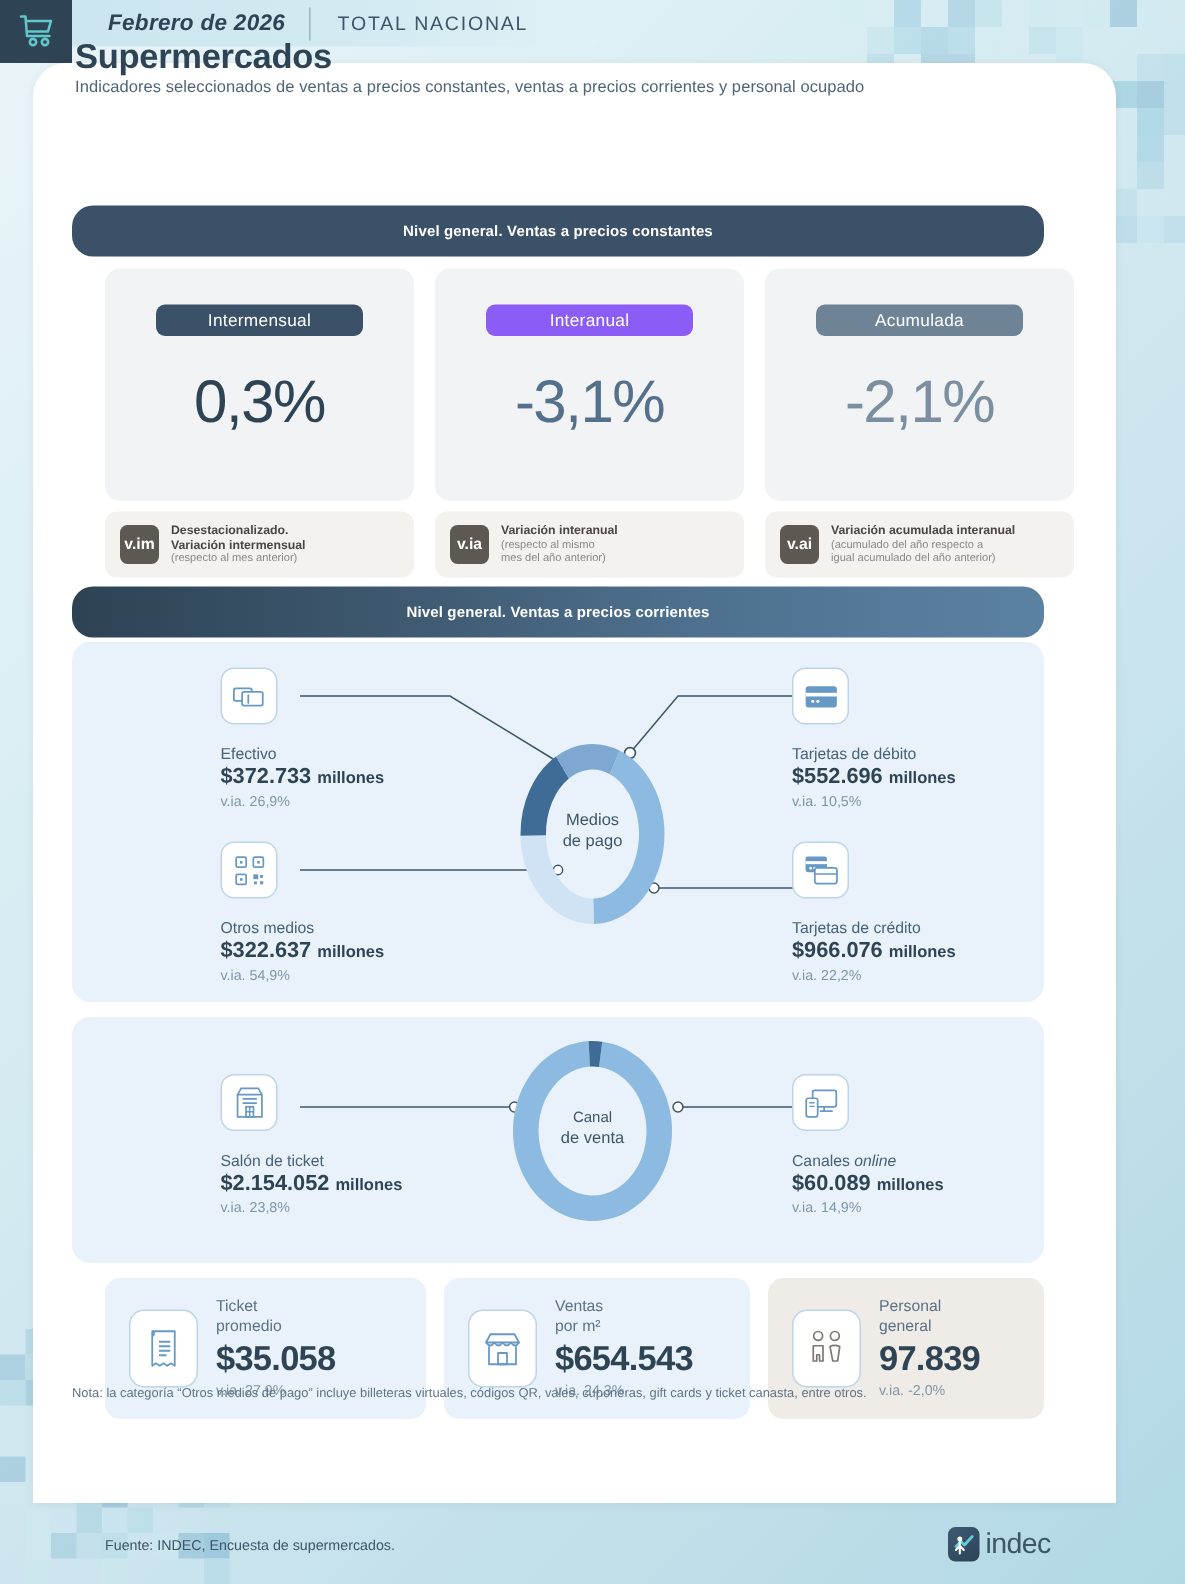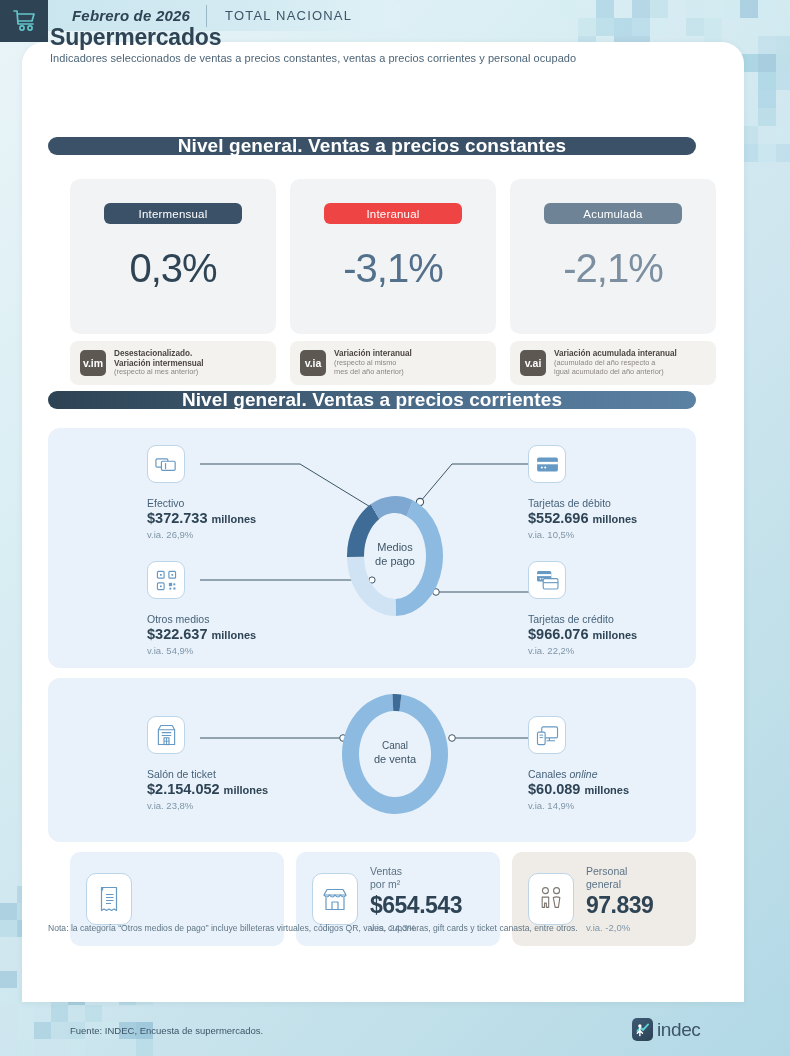--- a/index.html
+++ b/index.html
@@ -56,22 +56,22 @@
     position:absolute; left:50px; top:24px;
     font-size:23px; font-weight:bold; color:#2e4455; letter-spacing:-.2px;
   }
   .subtitle {
     position:absolute; left:50px; top:52px; width:640px;
     font-size:11px; color:#4d6577; letter-spacing:.05px;
   }
 
   
   .bar {
-    position:absolute; left:48px; width:648px; height:18px;
-    border-radius:14px; color:#fff; font-size:19px; font-weight:bold;
+    position:absolute; left:48px; width:648px; height:34px;
+    border-radius:14px; color:#fff; font-size:10px; font-weight:bold;
     display:flex; align-items:center; justify-content:center; letter-spacing:.1px;
   }
   .bar-solid { background:#3a5168; }
   .bar-grad  { background:linear-gradient(90deg,#2e4455 0%, #3d586f 35%, #4f7characters 60%, #5d82a4 100%); }
   .bar-grad  { background:linear-gradient(90deg,#2d4354 0%, #3c566c 30%, #4d6f8d 62%, #5b81a3 100%); }
 
   
   .kpi {
     position:absolute; width:206px; height:155px; top:179px;
     background:#f2f3f4; border-radius:10px;
@@ -298,21 +298,21 @@
 
 <div class="bar bar-solid" style="top:137px;">
   <span>Nivel general. Ventas a precios constantes</span>
 </div>
 
 <div class="kpi" style="left:70px;">
   <div class="kpi-badge" id="kb0" style="background: rgb(58, 81, 104);">Intermensual</div>
   <div class="kpi-value" id="kv0" style="color: rgb(46, 68, 85);">0,3%</div>
 </div>
 <div class="kpi" style="left:290px;">
-  <div class="kpi-badge" id="kb1" style="background: #ef4444;">Interanual</div>
+  <div class="kpi-badge" id="kb1" style="background: #8b5cf6;">Interanual</div>
   <div class="kpi-value" id="kv1" style="color: rgb(83, 112, 140);">-3,1%</div>
 </div>
 <div class="kpi" style="left:510px;">
   <div class="kpi-badge" id="kb2" style="background: rgb(110, 131, 150);">Acumulada</div>
   <div class="kpi-value" id="kv2" style="color: rgb(123, 143, 161);">-2,1%</div>
 </div>
 
 <div class="note" style="left:70px;">
   <div class="note-tag">v.im</div>
   <div class="note-txt">
@@ -494,20 +494,26 @@
 </div>
 
 <div class="mcard" style="left: 70px; top: 852px; width: 214px; background: rgb(233, 242, 250);" id="mc0">
   <div class="icon-sq">
     <svg width="24" height="28" viewBox="0 0 24 28" fill="none" stroke="#6699c4" stroke-width="1.2" stroke-linejoin="round">
       <path d="M4.5 2.5 H19.5 V25.5 l-2.5-1.6 -2.5 1.6 -2.5-1.6 -2.5 1.6 -2.5-1.6 -2.5 1.6 Z"></path>
       <path d="M4.5 2.5 q2.6 1.6 0 3.2"></path>
       <path d="M9 9.5 H16.5 M9 12.5 H16.5 M9 15.5 H16.5 M9 18.5 H14"></path>
     </svg>
   </div>
+  <div>
+    <div class="m-lbl">Ticket</div>
+    <div class="m-lbl">promedio</div>
+    <div class="m-val">$35.058</div>
+    <div class="m-via">v.ia. 27,9%</div>
+  </div>
 </div>
 
 <div class="mcard" style="left: 296px; top: 852px; width: 204px; background: rgb(233, 242, 250);" id="mc1">
   <div class="icon-sq">
     <svg width="26" height="25" viewBox="0 0 26 25" fill="none" stroke="#6699c4" stroke-width="1.2" stroke-linejoin="round">
       <path d="M2 8 L5 2.5 H21 L24 8 Z"></path>
       <path d="M2 8 q3 4 5.5 0 q3 4 5.5 0 q3 4 5.5 0 q3 4 5.5 0"></path>
       <path d="M4 10.5 V22.5 H22 V10.5"></path>
       <rect x="10" y="15" width="6" height="7.5"></rect>
     </svg>

